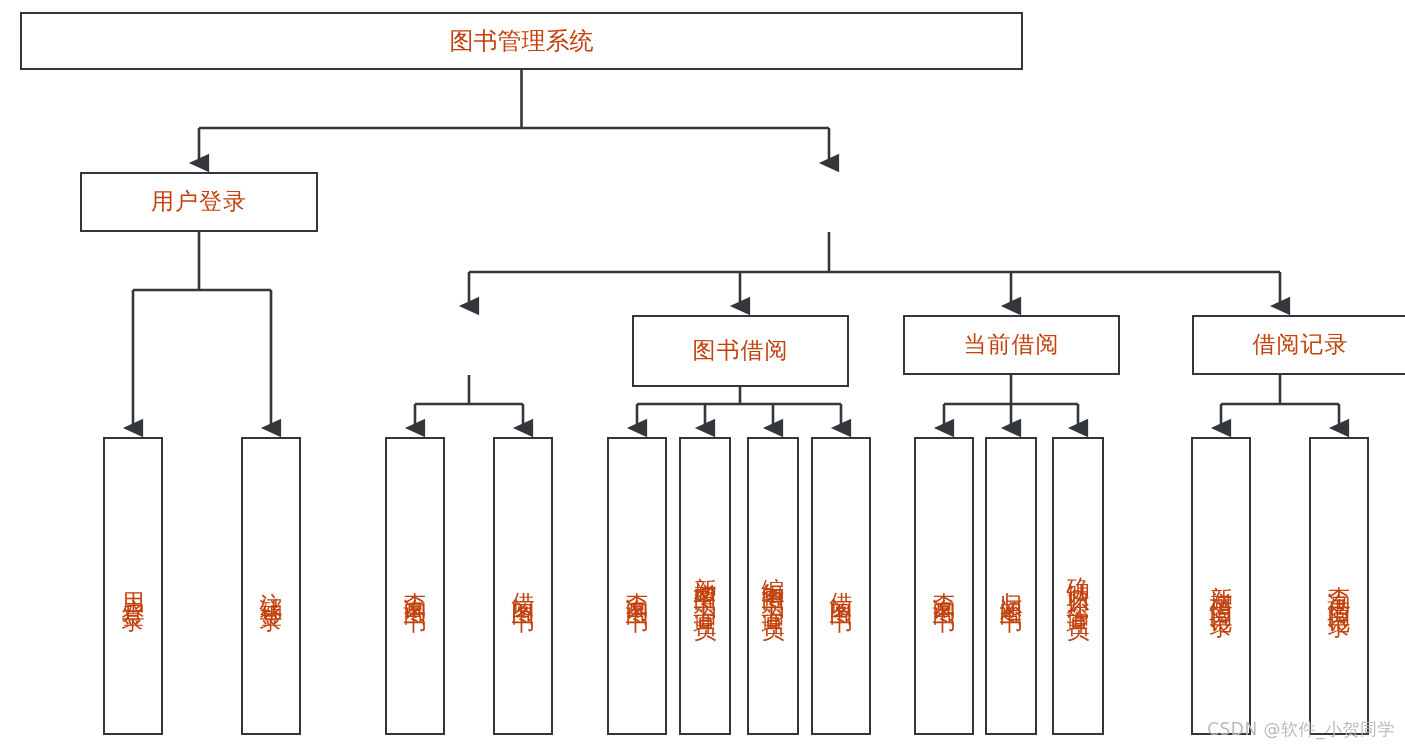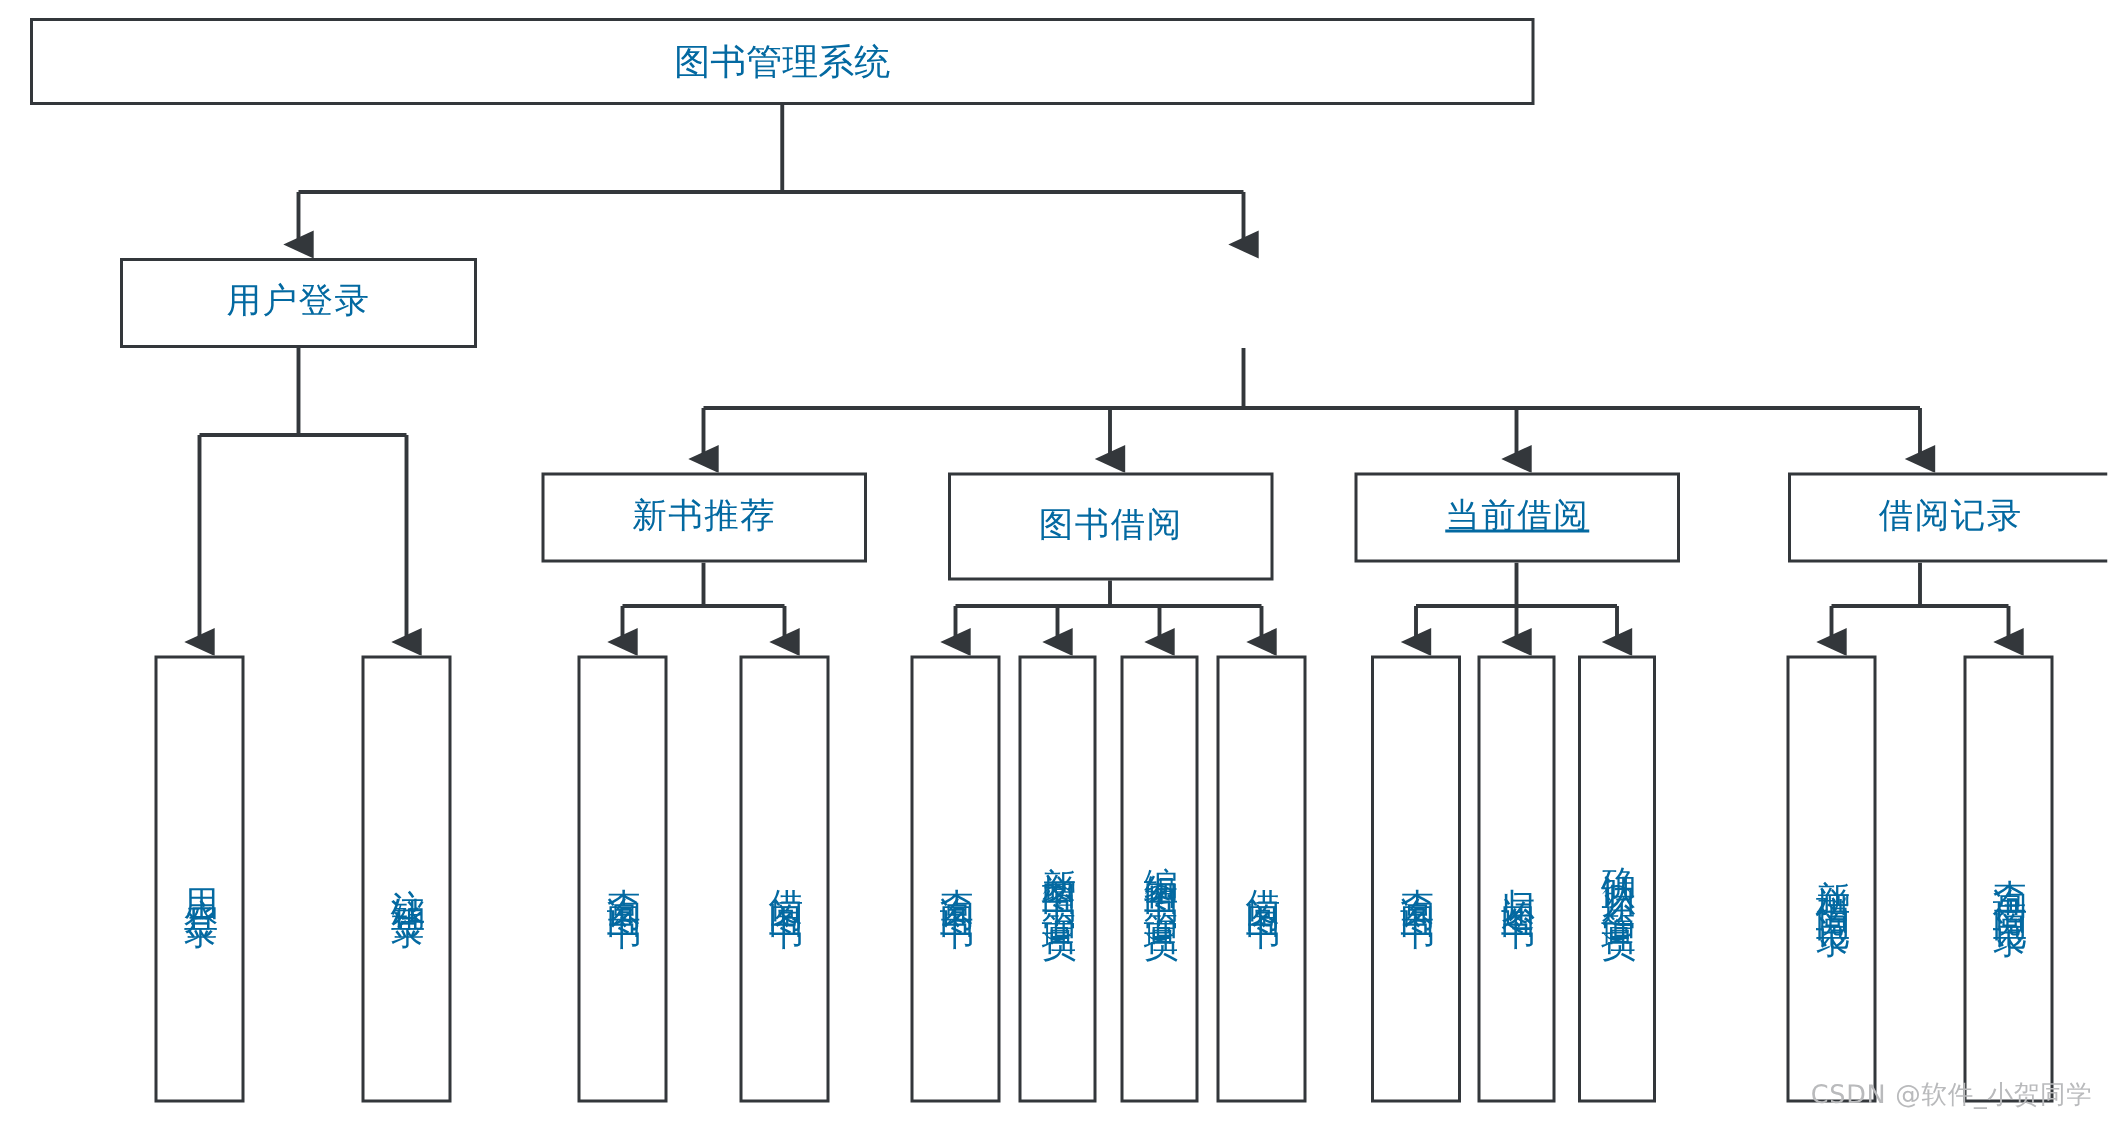--- a/index.html
+++ b/index.html
@@ -27,21 +27,21 @@
     pointer-events: none;
   }
   .node {
     position: absolute;
     box-sizing: border-box;
     border: 2.5px solid #33373b;
     background: #ffffff;
     display: flex;
     align-items: center;
     justify-content: center;
-    color: #0369a1;
+    color: #c2410c;
     line-height: 1.18;
   }
   .node.horiz {
     font-size: 23px;
     letter-spacing: 1px;
   }
   .node.root {
     font-size: 24px;
   }
   .node.vert {
@@ -133,27 +133,24 @@
   </svg>
 
   <div class="node root" style="left:20px; top:12px; width:1003px; height:58px;">
     <span class="lbl">图书管理系统</span>
   </div>
 
   <div class="node horiz" style="left:80px; top:172px; width:238px; height:60px;">
     <span class="lbl">用户登录</span>
   </div>
 
-  <div class="node horiz" style="left:361px; top:315px; width:217px; height:60px;">
-    <span class="lbl">新书推荐</span>
-  </div>
   <div class="node horiz" style="left:632px; top:315px; width:217px; height:72px;">
     <span class="lbl">图书借阅</span>
   </div>
-  <div class="node horiz" style="left:903px; top:315px; width:217px; height:60px;text-decoration:underline;">
+  <div class="node horiz" style="left:903px; top:315px; width:217px; height:60px;">
     <span class="lbl">当前借阅</span>
   </div>
   <div class="node horiz" style="left:1172px; top:315px; width:217px; height:60px;margin-left:20px;">
     <span class="lbl">借阅记录</span>
   </div>
 
   <div class="node vert" style="left:103px; top:437px; width:60px; height:298px;">
     <span class="lbl">用户登录</span>
   </div>
   <div class="node vert" style="left:241px; top:437px; width:60px; height:298px;">

